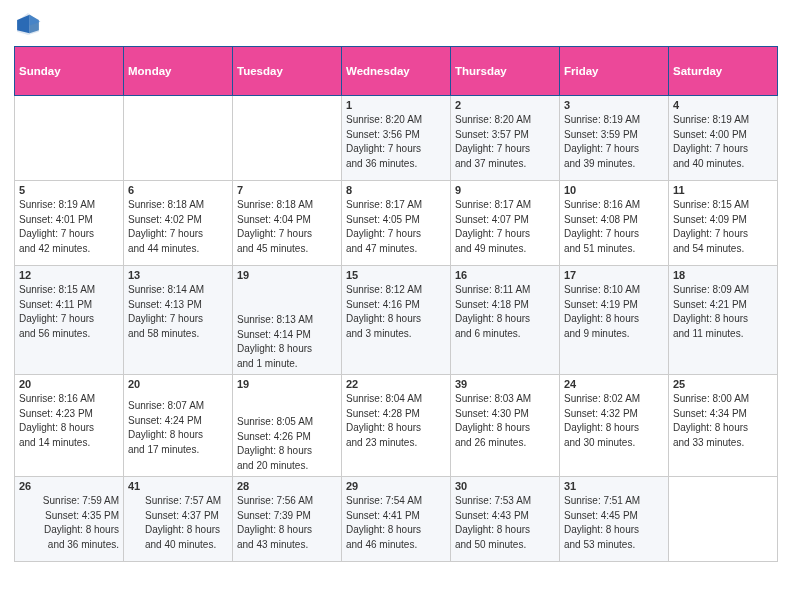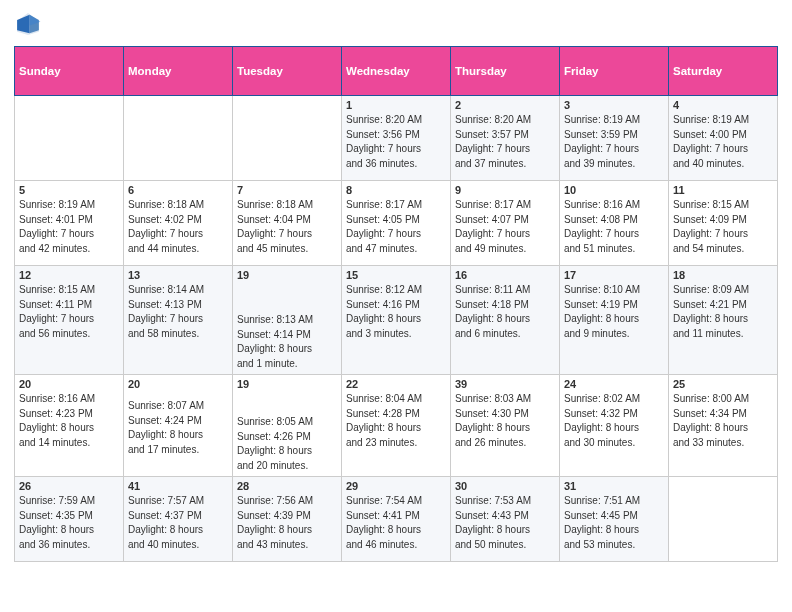--- a/index.html
+++ b/index.html
@@ -320,36 +320,36 @@
             <span class="day-num">25</span>
             <div class="day-info" style="white-space: pre-line;">Sunrise: 8:00 AM
 Sunset: 4:34 PM
 Daylight: 8 hours
 and 33 minutes.</div>
           </td>
         </tr>
         <tr>
           <td>
             <span class="day-num">26</span>
-            <div class="day-info" style="white-space: pre-line;">Sunrise: 7:59 AM
+            <div class="day-info" style="white-space: pre-line; text-align: right;">Sunrise: 7:59 AM
 Sunset: 4:35 PM
 Daylight: 8 hours
 and 36 minutes.</div>
           </td>
           <td>
             <span class="day-num">41</span>
-            <div class="day-info" style="white-space: pre-line;">Sunrise: 7:57 AM
+            <div class="day-info" style="white-space: pre-line; margin-left: 17px;">Sunrise: 7:57 AM
 Sunset: 4:37 PM
 Daylight: 8 hours
 and 40 minutes.</div>
           </td>
           <td>
             <span class="day-num">28</span>
             <div class="day-info" style="white-space: pre-line;">Sunrise: 7:56 AM
-Sunset: 4:39 PM
+Sunset: 7:39 PM
 Daylight: 8 hours
 and 43 minutes.</div>
           </td>
           <td>
             <span class="day-num">29</span>
             <div class="day-info" style="white-space: pre-line;">Sunrise: 7:54 AM
 Sunset: 4:41 PM
 Daylight: 8 hours
 and 46 minutes.</div>
           </td>

